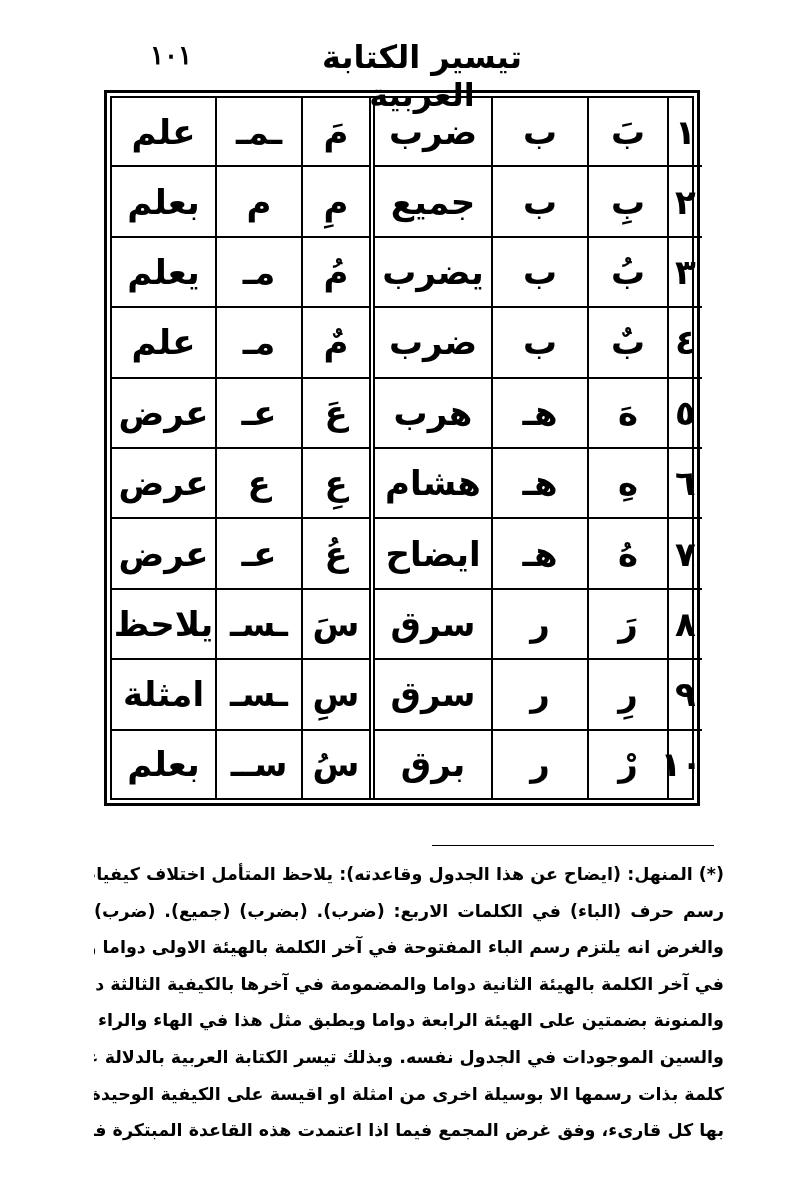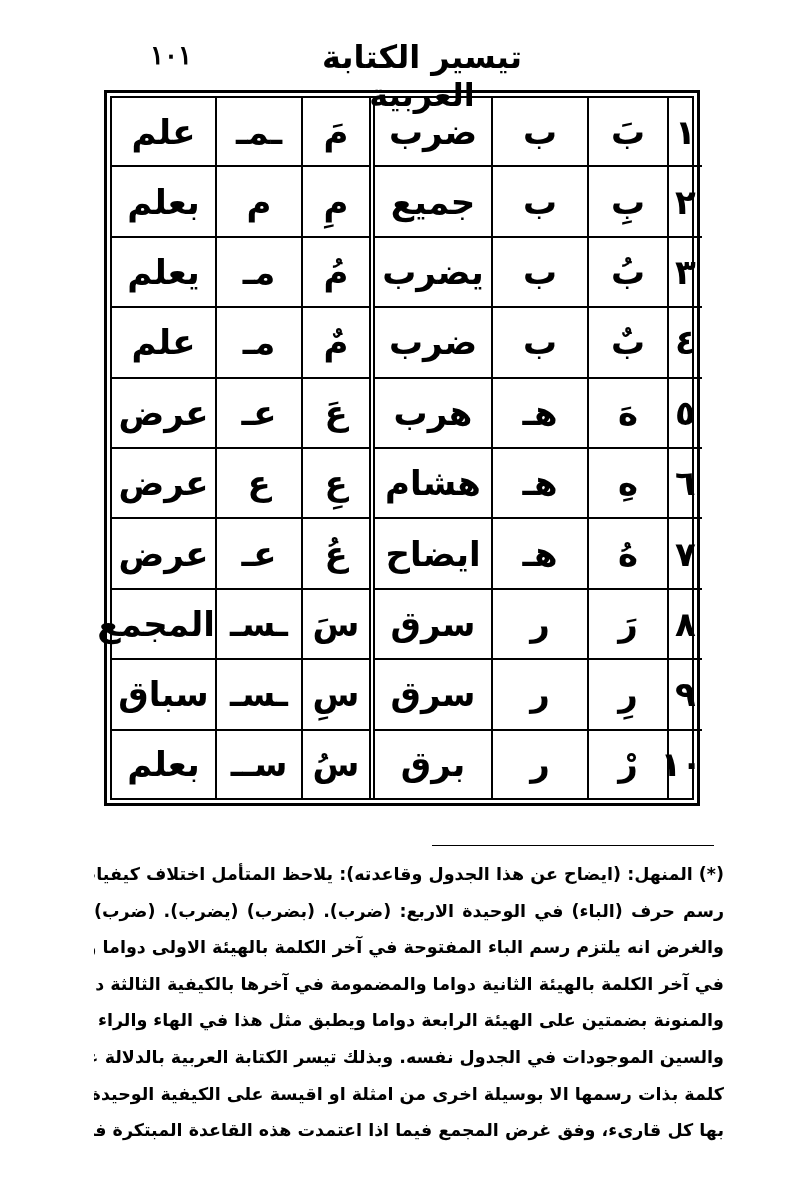--- a/index.html
+++ b/index.html
@@ -125,49 +125,49 @@
             <td>عـ</td>
             <td>عرض</td>
           </tr>
           <tr>
             <td class="num">٨</td>
             <td>رَ</td>
             <td>ر</td>
             <td class="group-split">سرق</td>
             <td>سَ</td>
             <td>ـسـ</td>
-            <td>المجمع</td>
+            <td>يلاحظ</td>
           </tr>
           <tr>
             <td class="num">٩</td>
             <td>رِ</td>
             <td>ر</td>
             <td class="group-split">سرق</td>
             <td>سِ</td>
             <td>ـسـ</td>
-            <td>سباق</td>
+            <td>امثلة</td>
           </tr>
           <tr>
             <td class="num">١٠</td>
             <td>رْ</td>
             <td>ر</td>
             <td class="group-split">برق</td>
             <td>سُ</td>
             <td>ســ</td>
             <td>بعلم</td>
           </tr>
         </tbody>
     </table>
   </div>
 </div>
 
 <div class="footnote-rule"></div>
 
 <div class="footnote">
   <p>(*) المنهل: (ايضاح عن هذا الجدول وقاعدته): يلاحظ المتأمل اختلاف كيفيات</p>
-  <p>رسم حرف (الباء) في الوحيدة الاربع: (ضرب). (بضرب) (يضرب). (ضرب)</p>
+  <p>رسم حرف (الباء) في الكلمات الاربع: (ضرب). (بضرب) (جميع). (ضرب)</p>
   <p>والغرض انه يلتزم رسم الباء المفتوحة في آخر الكلمة بالهيئة الاولى دواما والمكسورة</p>
   <p>في آخر الكلمة بالهيئة الثانية دواما والمضمومة في آخرها بالكيفية الثالثة دواما</p>
   <p>والمنونة بضمتين على الهيئة الرابعة دواما ويطبق مثل هذا في الهاء والراء والميم والعين</p>
   <p>والسين الموجودات في الجدول نفسه. وبذلك تيسر الكتابة العربية بالدلالة على كل</p>
   <p>كلمة بذات رسمها الا بوسيلة اخرى من امثلة او اقيسة على الكيفية الوحيدة التي يؤديها</p>
   <p>بها كل قارىء، وفق غرض المجمع فيما اذا اعتمدت هذه القاعدة المبتكرة في جميع الحروف</p>
 </div>
 
 </body></html>

